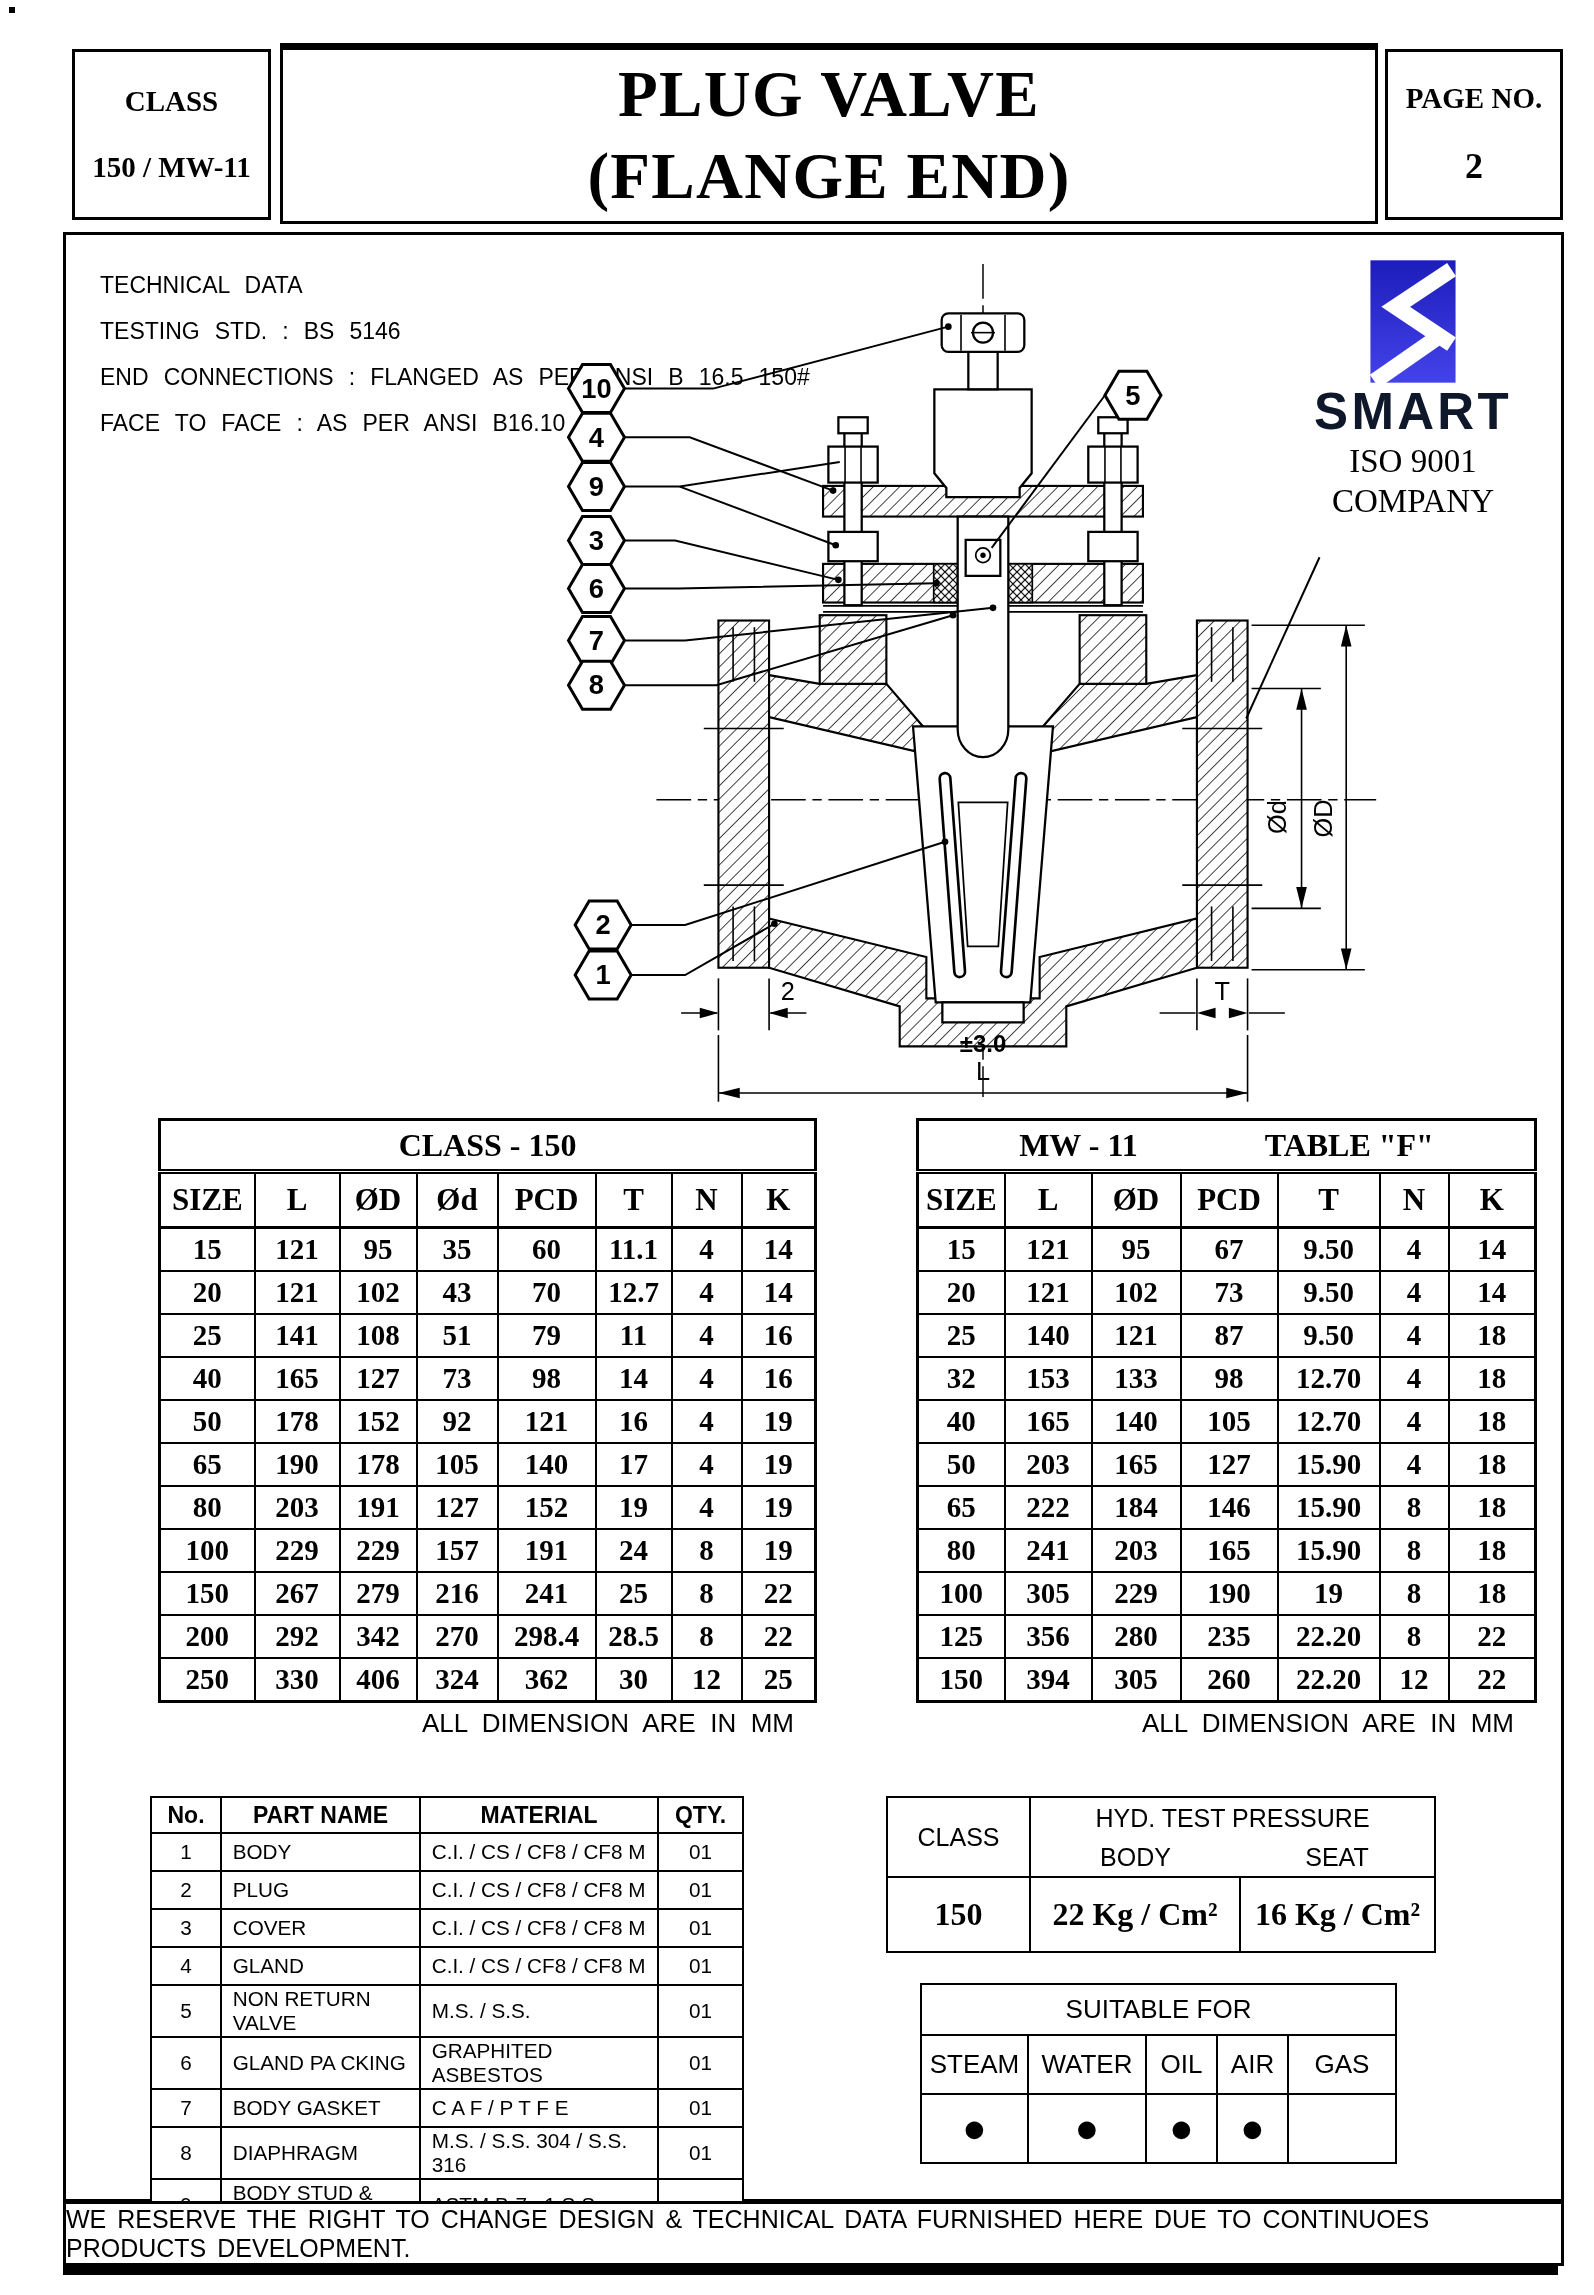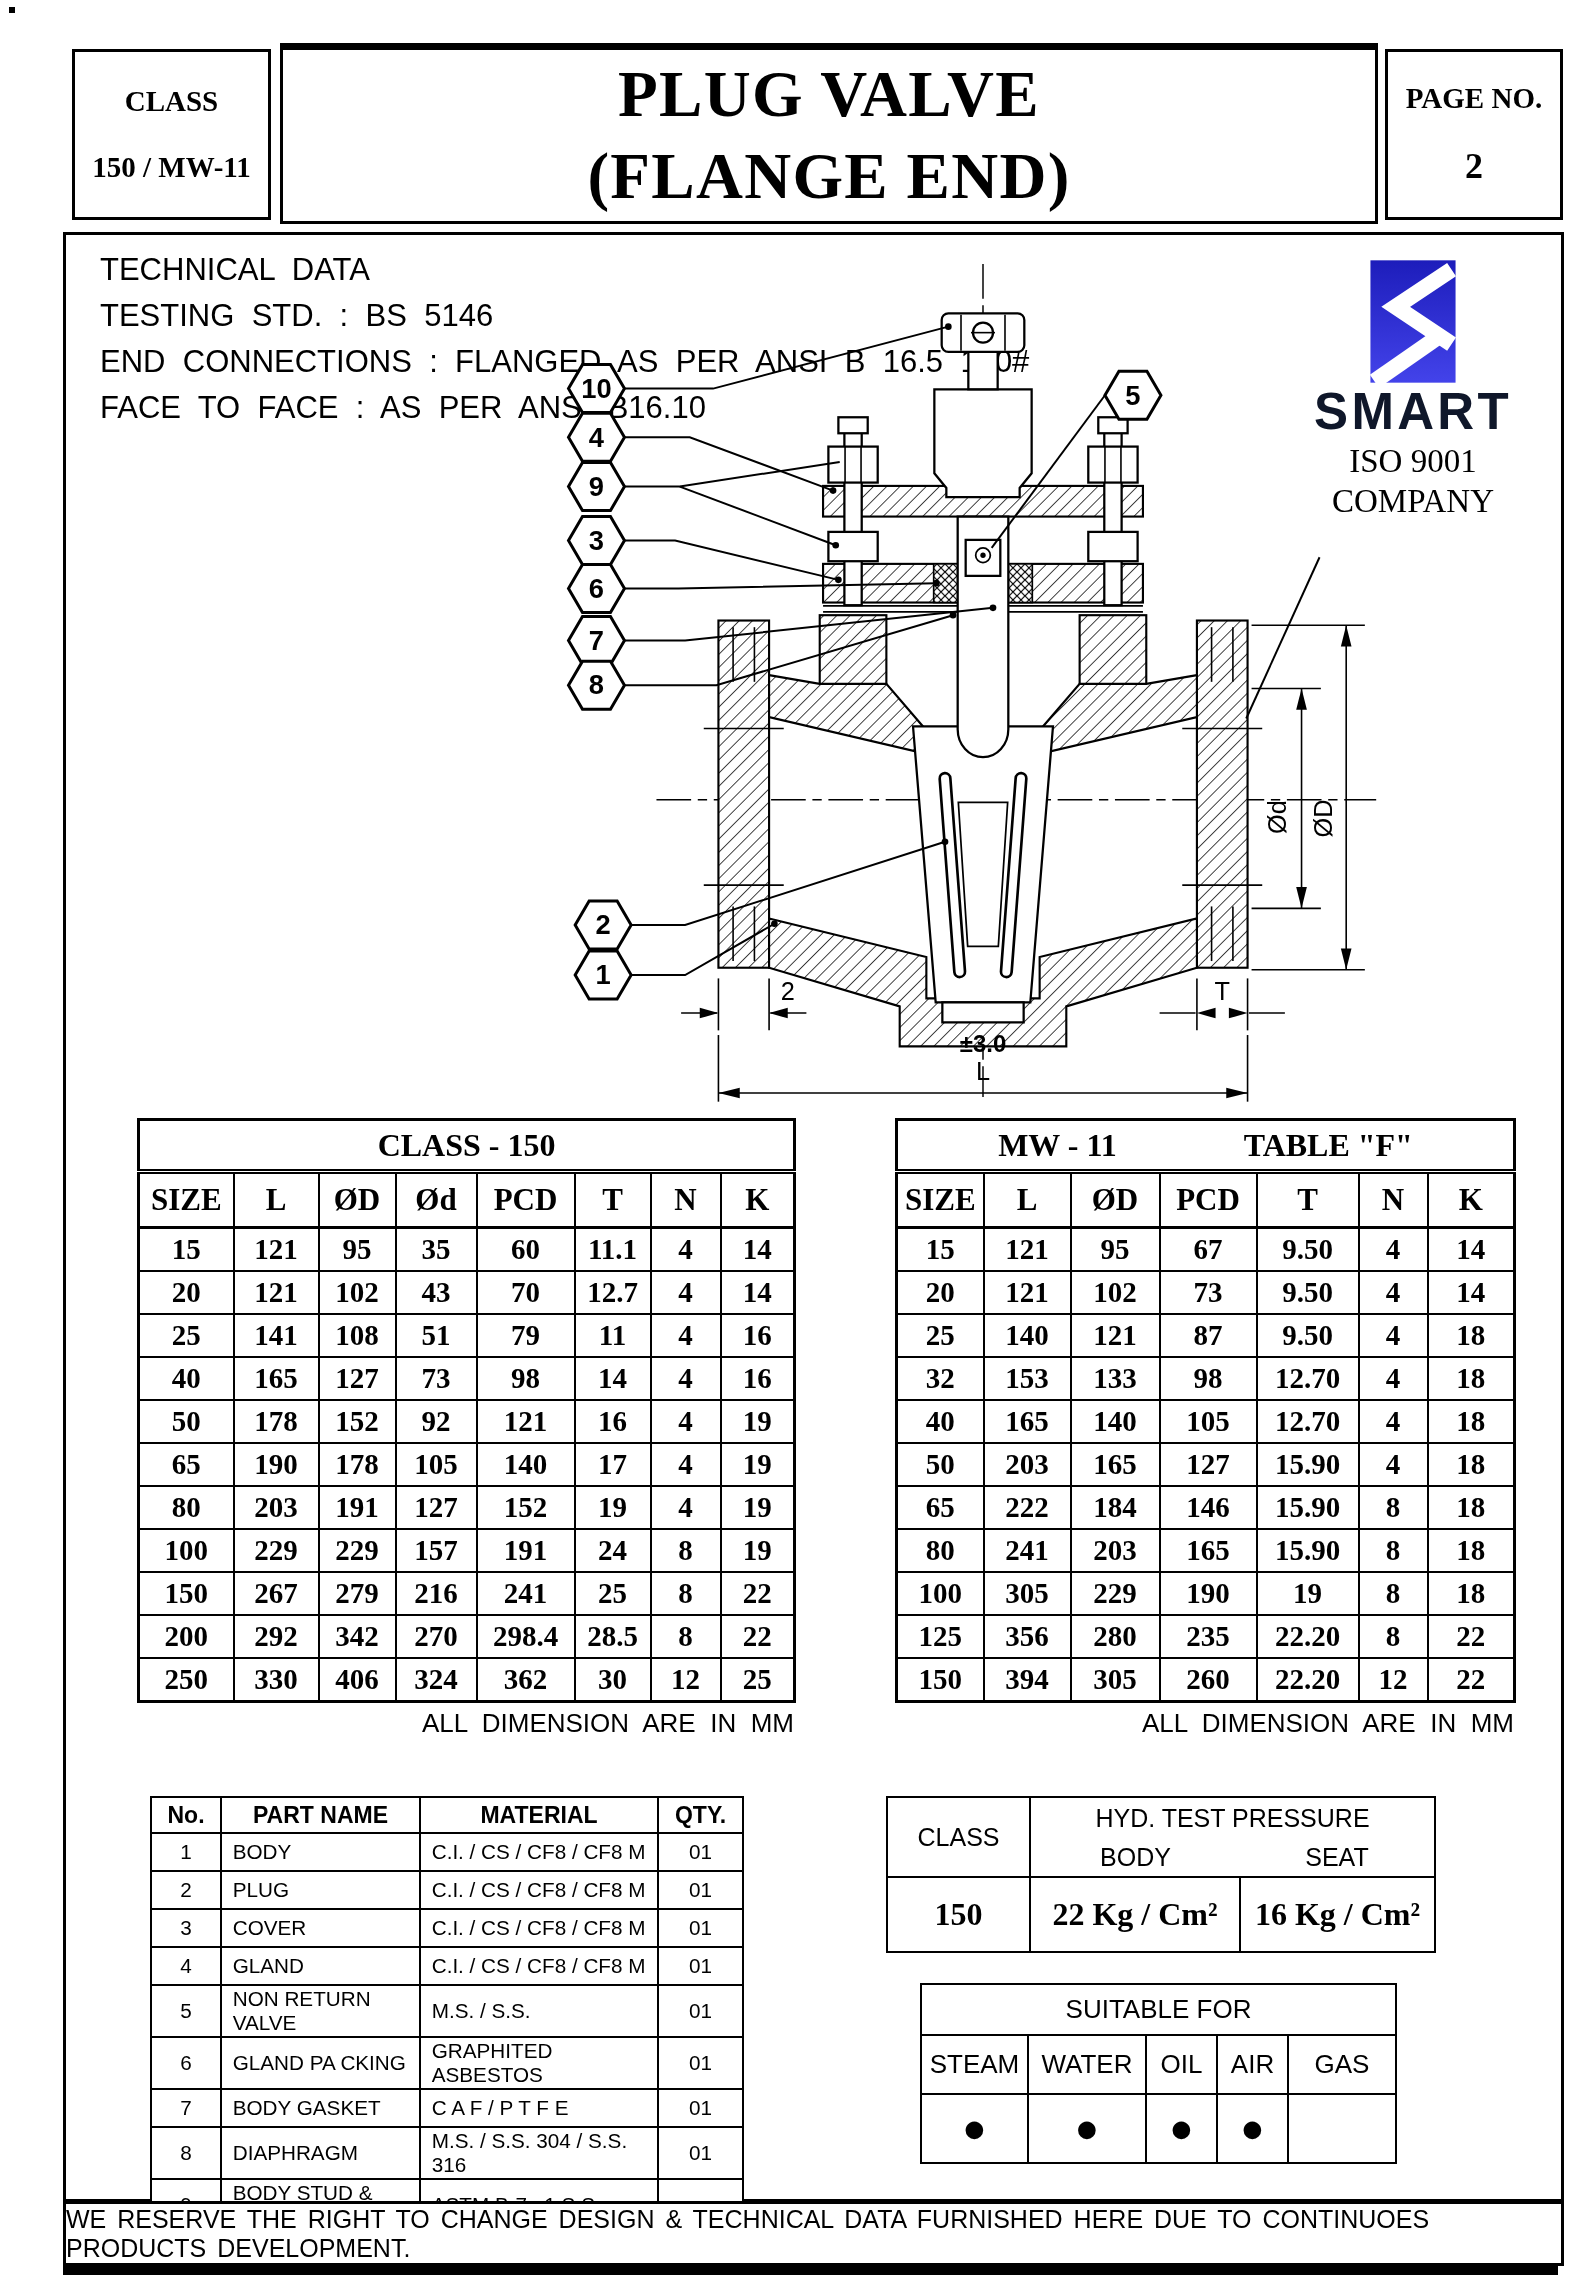--- a/index.html
+++ b/index.html
@@ -12,21 +12,21 @@
         align-items:center;justify-content:space-evenly;text-align:center;background:#fff;}
   .box-class{left:72px;top:49px;width:193px;height:165px;font:700 29px "Liberation Serif",serif;}
   .box-title{left:280px;top:43px;width:1092px;height:171px;border-top-width:7.3px;
              font:700 65px "Liberation Serif",serif;letter-spacing:1.3px;}
   .box-page{left:1385px;top:49px;width:172px;height:165px;font:700 29px "Liberation Serif",serif;}
   .box-page .pagenum{font-size:36px;}
 
   .main-box{position:absolute;left:63px;top:232px;width:1495px;height:1964px;border:3.3px solid #000;}
 
   
-  .tech{position:absolute;left:100px;top:247px;font-size:31px;line-height:46px;word-spacing:8.7px;white-space:nowrap;}
+  .tech{position:absolute;left:100px;top:262px;font-size:23px;line-height:46px;word-spacing:8.7px;white-space:nowrap;}
 
   
   .logo{position:absolute;left:1263px;top:259px;width:300px;text-align:center;}
   .logo .brand{font:900 51px "Liberation Sans",sans-serif;color:#0f172a;letter-spacing:3.3px;margin-top:-4px;}
   .logo .cert{font:400 33px "Liberation Serif",serif;line-height:40px;}
 
   
   .annot{position:absolute;left:1306px;top:504px;width:260px;font:700 24px "Liberation Serif",serif;line-height:29px;}
   .annot .l2{text-align:center;}
 
@@ -40,21 +40,21 @@
   .dim{stroke:#000;stroke-width:2.4;fill:none;}
   .dimtxt{font:400 38px "Liberation Sans",sans-serif;fill:#000;}
   .dimtxtb{font:700 36px "Liberation Sans",sans-serif;fill:#000;}
   .hex{fill:#fff;stroke:#000;stroke-width:4.5;}
   .hextxt{font:700 41px "Liberation Sans",sans-serif;text-anchor:middle;fill:#000;}
   .ldr{stroke:#000;stroke-width:3;fill:none;}
   .dot{fill:#000;}
 
   
   table{border-collapse:collapse;table-layout:fixed;background:#fff;}
-  .dim-table{position:absolute;border:3.3px solid #000;}
+  .dim-table{position:absolute;border:3.3px solid #000;margin-left:21px;}
   .dim-table th,.dim-table td{border:2px solid #000;text-align:center;padding:0;}
   .dim-table .title-row th{height:48px;font:700 32px "Liberation Serif",serif;border-bottom:5.3px double #000;}
   .dim-table .head-row th{height:52px;font:700 31px "Liberation Serif",serif;border-bottom:3.3px solid #000;}
   .dim-table td{height:41px;font:700 29px "Liberation Serif",serif;}
   .split{display:flex;justify-content:center;gap:127px;text-align:center;}
 
   .note{position:absolute;font-size:26px;word-spacing:7.3px;text-align:right;}
 
   
   .parts-table{position:absolute;border:2.7px solid #000;}

